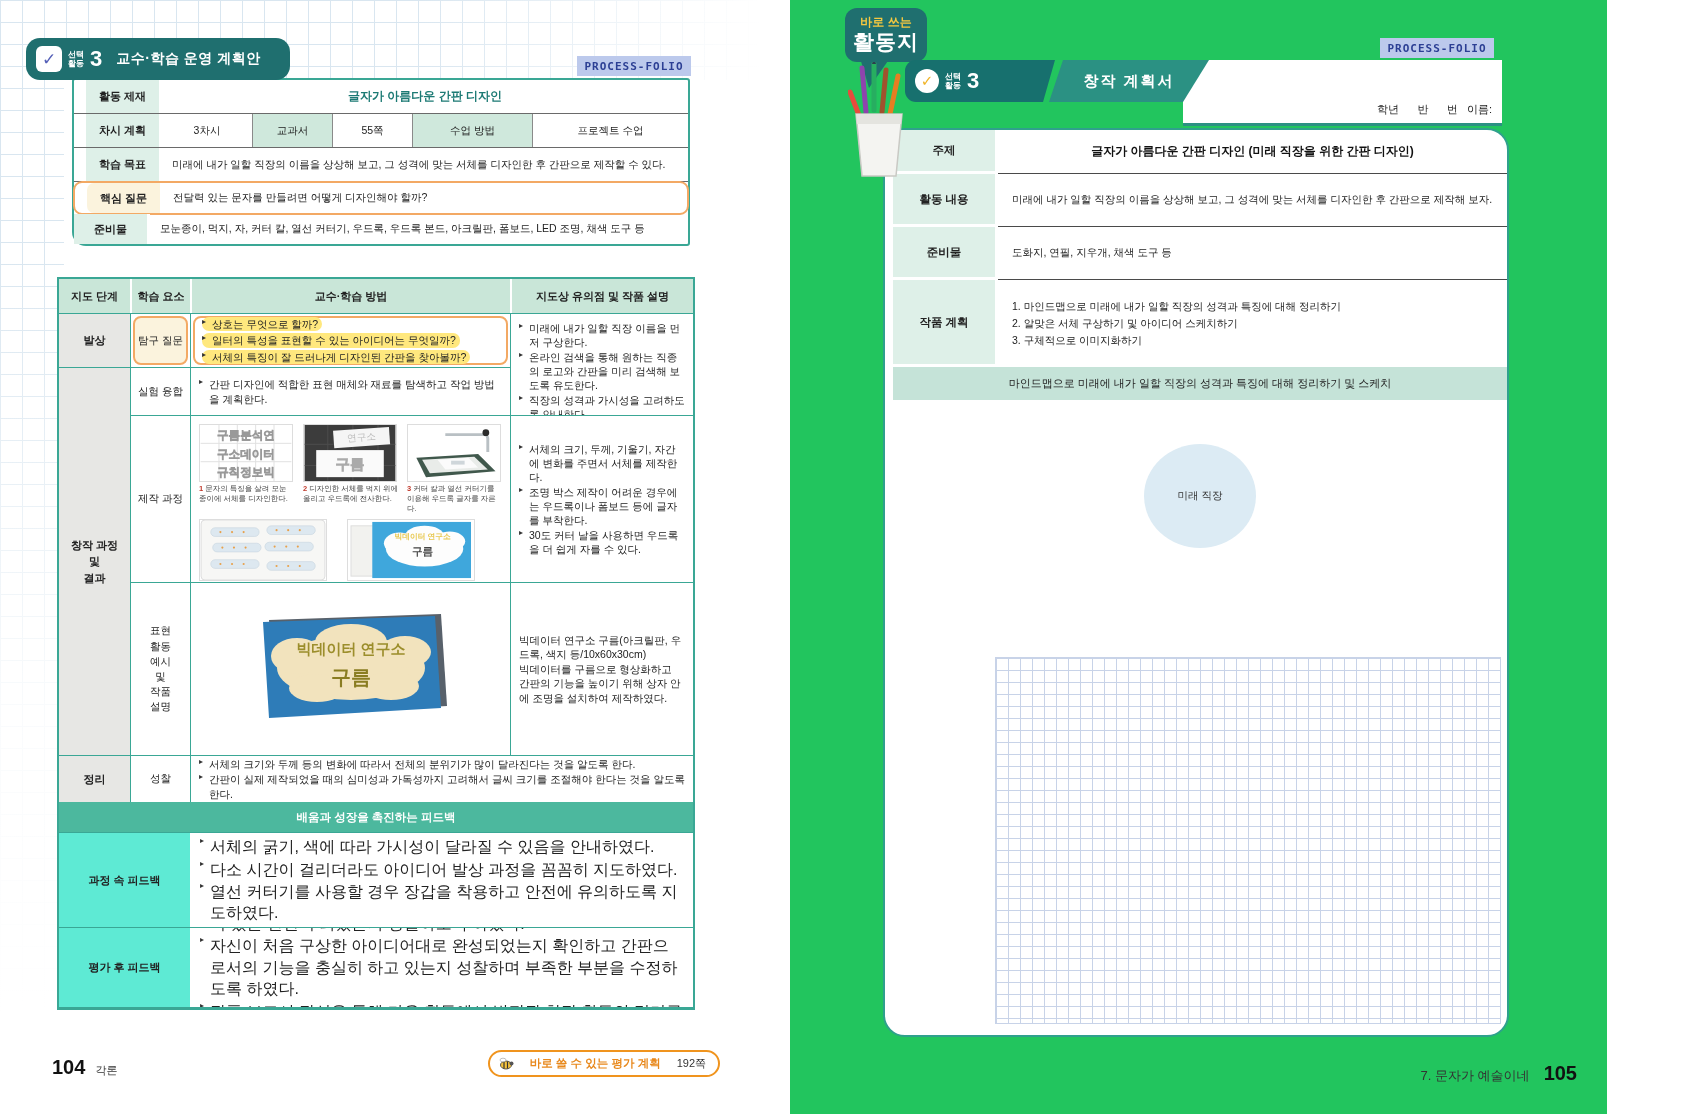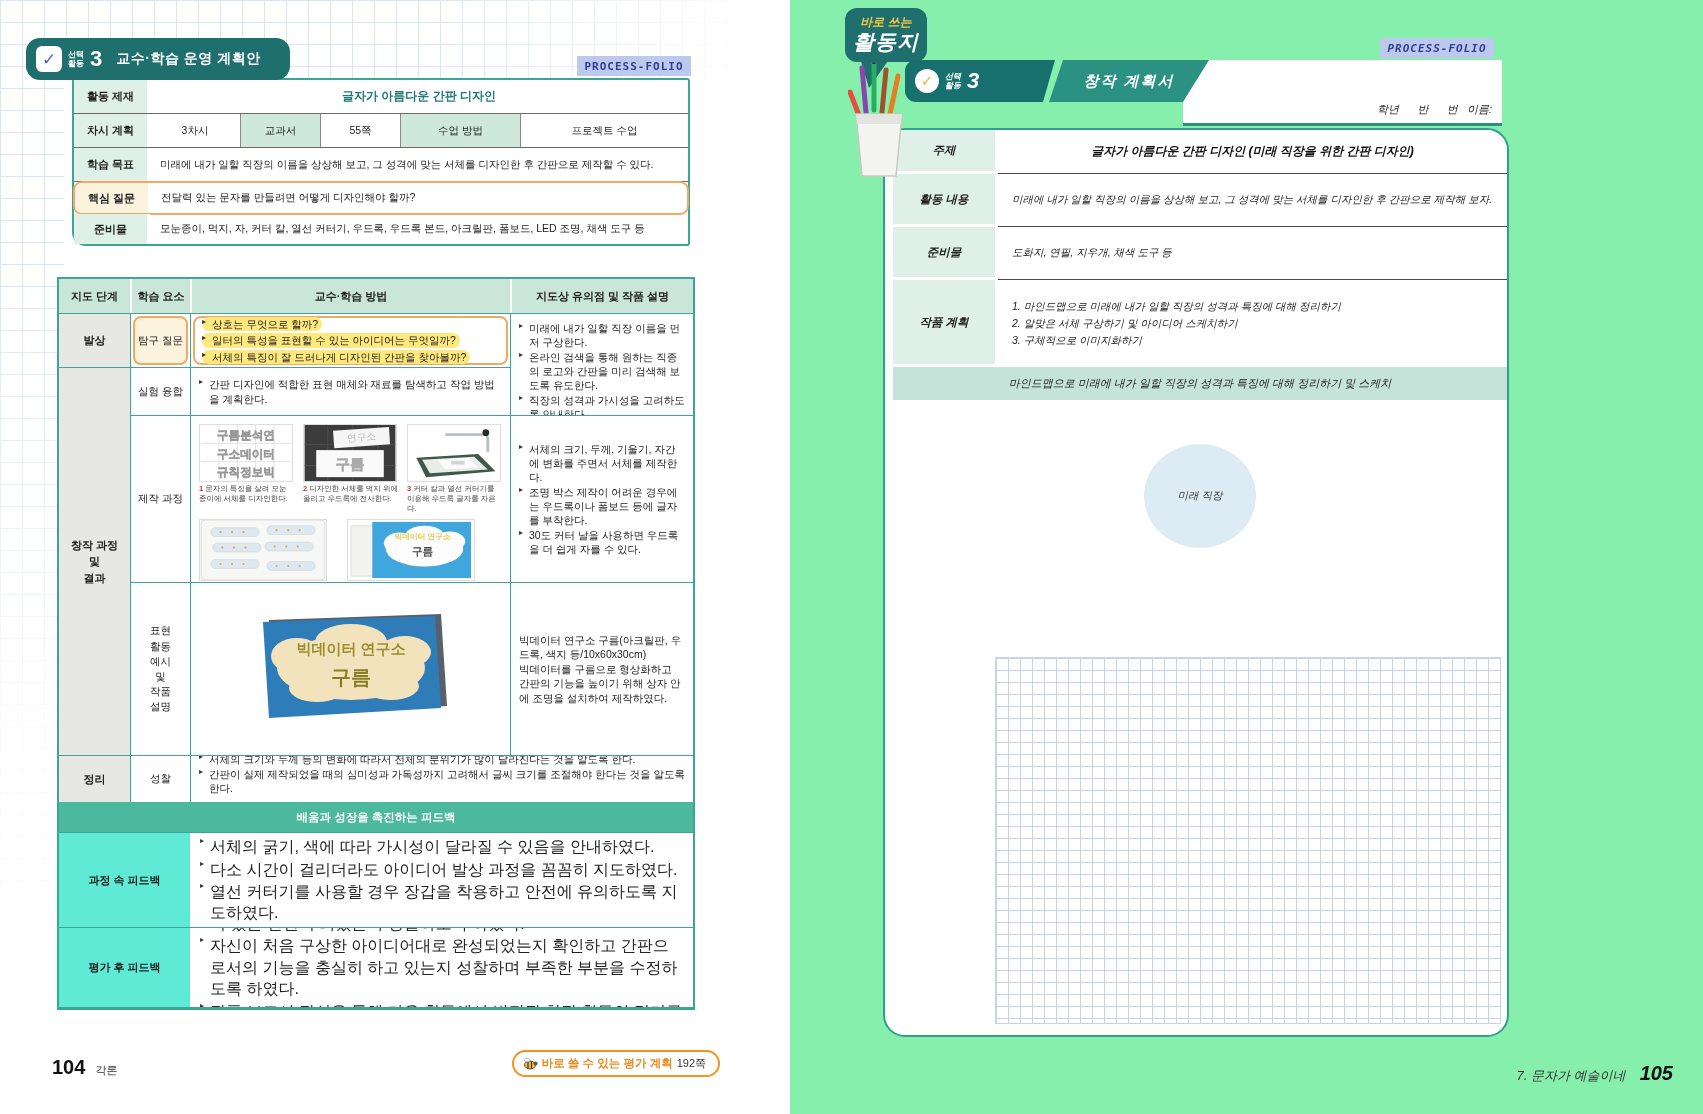--- a/index.html
+++ b/index.html
@@ -3,21 +3,21 @@
 <meta charset="utf-8">
 <style>
   * { box-sizing: border-box; margin: 0; padding: 0; }
   html,body { width:1703px; height:1114px; overflow:hidden;
     font-family:"Liberation Sans","DejaVu Sans",sans-serif; color:#222; }
   body { display:flex; background:#fff; }
   ul { list-style:none; }
 
   
   .page-left { position:relative; width:790px; height:1114px; background:#fff; }
-  .page-right{ position:relative; width:913px; height:1114px; background:#86efac;font-style:italic; }
+  .page-right{ position:relative; width:817px; height:1114px; background:#22c55e; }
 
   
   .gridpaper { position:absolute; z-index:0;
     background-image:linear-gradient(#d9e6f0 1px,transparent 1px),
                      linear-gradient(90deg,#d9e6f0 1px,transparent 1px);
     background-size:22px 22px; }
   .grid-top { left:0; top:0; width:760px; height:80px; }
   .grid-left{ left:0; top:0; width:64px; height:1012px; }
   .grid-fade-r { position:absolute; inset:0; background:linear-gradient(90deg,rgba(255,255,255,0) 55%,#fff 100%); }
   .grid-fade-b { position:absolute; inset:0; background:linear-gradient(180deg,rgba(255,255,255,0) 25%,rgba(255,255,255,.85) 70%,#fff 100%); }
@@ -42,21 +42,21 @@
   
   .t1 { position:absolute; z-index:2; left:72px; top:78px; width:618px; background:#fff;
     border:2px solid #3aa795; border-radius:3px 3px 3px 14px; }
   .t1-row { display:flex; align-items:stretch; border-bottom:1px solid #6a6a6a; }
   .t1-row:last-child { border-bottom:none; }
   .t1-label { flex:0 0 76px; background:#def0e8; border-right:3px solid #fff;
     display:flex; align-items:center; justify-content:center;
     font-size:11px; font-weight:bold; color:#222; }
   .t1-val { flex:1; display:flex; align-items:center; padding:4px 10px; font-size:10.5px; }
   .t1-topic { justify-content:center; font-weight:bold; color:#1c7a74; font-size:12px; }
-  .t1-row.h34 { min-height:34px; } .t1-row.h30 { min-height:30px; }
+  .t1-row.h34 { min-height:34px;padding-left:12px; } .t1-row.h30 { min-height:30px; }
   .t1-cells { flex:1; display:flex; align-items:stretch; }
   .t1-cell { display:flex; align-items:center; justify-content:center; font-size:10.5px;
     border-left:1px solid #8a8a8a; }
   .t1-cell:first-child { border-left:none; }
   .t1-cell.green { background:#cfe8dc; }
   .t1-row.keyq { border:2px solid #f3a964; border-radius:9px; margin:-1px -1px; }
   .t1-row.keyq .t1-label { background:#fbf3dd; border-radius:7px 0 0 7px; }
 
   
   .t2 { position:absolute; z-index:2; left:57px; top:277px; width:638px;
@@ -99,21 +99,21 @@
   .fb-label { grid-column:1 / 3; background:#5eead4; display:flex; align-items:center; justify-content:center;
     font-size:11px; font-weight:bold; }
   .fb-body { grid-column:3 / 5; padding:8px 10px; }
 
   
   .l-footer { position:absolute; left:52px; top:1056px; display:flex; align-items:baseline; gap:10px; z-index:2; }
   .pgnum { font-size:20px; font-weight:bold; color:#111; }
   .pgsec { font-size:11px; color:#333; }
   .eval-pill { position:absolute; right:70px; top:1050px; z-index:2; height:27px;
     border:2px solid #f0941e; border-radius:15px; background:#fff;
-    display:flex; align-items:center; gap:4px; padding:0 12px 0 8px; }
+    display:flex; align-items:center; gap:16px; padding:0 12px 0 8px; }
   .eval-pill .txt { color:#e8891d; font-weight:bold; font-size:11.5px; }
   .eval-pill .pg { color:#333; font-size:11px; }
 
   
   .r-bubble { position:absolute; z-index:4; left:55px; top:8px; width:82px; height:54px;
     background:#1f6f6f; border-radius:12px; display:flex; flex-direction:column;
     align-items:center; justify-content:center; line-height:1.15; }
   .r-bubble .b1 { color:#f5c840; font-size:12px; font-weight:bold; }
   .r-bubble .b2 { color:#fff; font-size:21px; font-weight:bold; letter-spacing:1px; }
   .r-bubble-tail { position:absolute; z-index:3; left:70px; top:58px; width:30px; height:30px;
@@ -371,21 +371,21 @@
         <text x="106" y="78" text-anchor="middle" font-size="20" font-weight="bold" fill="#8a7d22">구름</text>
       </svg>
     </div>
     <div class="cell bt bl pad vcenter notes-plain">
       <p>빅데이터 연구소 구름(아크릴판, 우드록, 색지 등/10x60x30cm)</p>
       <p>빅데이터를 구름으로 형상화하고 간판의 기능을 높이기 위해 상자 안에 조명을 설치하여 제작하였다.</p>
     </div>
 
     <div class="stage bt">정리</div>
     <div class="elem bt bl">성찰</div>
-    <div class="cell bt bl pad vcenter" style="grid-column:3 / 5;justify-content:flex-end;">
+    <div class="cell bt bl pad vcenter" style="grid-column:3 / 5;">
       <ul class="bullets">
           <li>서체의 크기와 두께 등의 변화에 따라서 전체의 분위기가 많이 달라진다는 것을 알도록 한다.</li>
           <li>간판이 실제 제작되었을 때의 심미성과 가독성까지 고려해서 글씨 크기를 조절해야 한다는 것을 알도록 한다.</li>
         </ul>
     </div>
 
     <div class="banner">배움과 성장을 촉진하는 피드백</div>
 
     <div class="fb-label bt">과정 속 피드백</div>
     <div class="fb-body bt vcenter">

